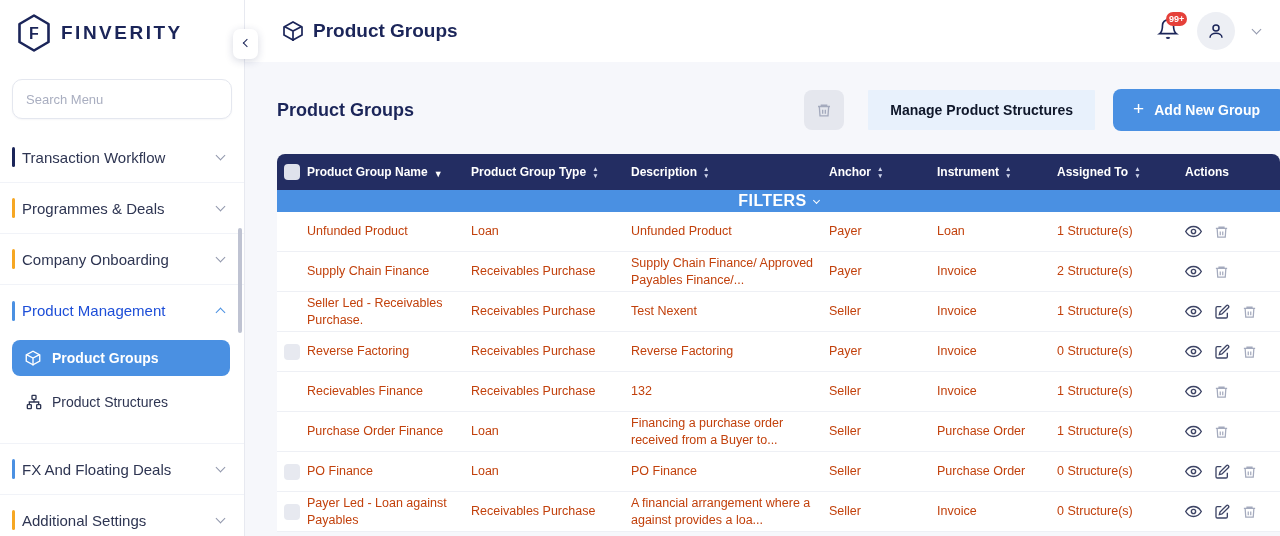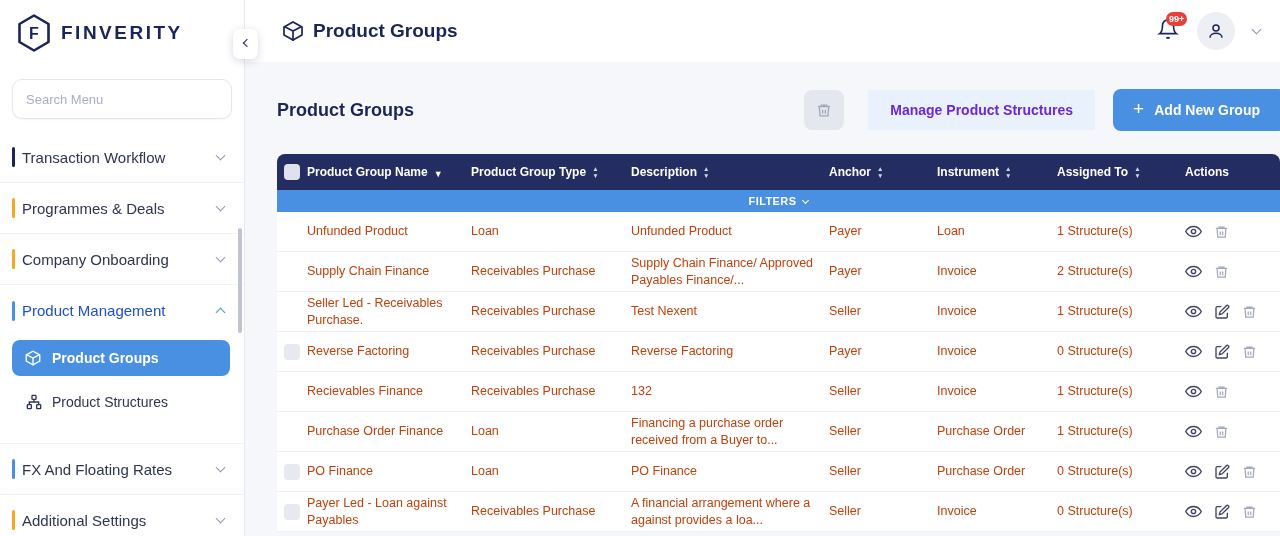--- a/index.html
+++ b/index.html
@@ -55,41 +55,41 @@
           border-radius:8px; color:#fff; font-size:9px; font-weight:bold; display:flex;
           align-items:center; justify-content:center; padding:0 3px; }
   .avatar { width:38px; height:38px; border-radius:50%; background:#edeff4; display:flex;
           align-items:center; justify-content:center; cursor:pointer; }
 
   .content { padding:26px 0 0 32px; }
   .toolbar { display:flex; align-items:center; height:44px; padding-right:0; }
   .page-heading { font-size:18px; font-weight:bold; color:#1b2559; flex:1; }
   .btn-trash { width:40px; height:40px; background:#e5e7ee; border:none; border-radius:8px;
           display:flex; align-items:center; justify-content:center; margin-right:24px; cursor:default; }
-  .btn-manage { height:40px; background:#e8f1fc; color:#6d28d9; border:none; border-radius:1px;
+  .btn-manage { height:40px; background:#e8f1fc; color:#0f172a; border:none; border-radius:1px;
           font-size:14px; font-weight:bold; padding:0 22px; margin-right:18px; cursor:pointer;
           font-family:"Liberation Sans",sans-serif; }
   .btn-add { height:42px; background:#4a90e2; color:#fff; border:none; border-radius:8px;
           font-size:14px; font-weight:bold; padding:0 26px 0 20px; cursor:pointer;
           display:flex; align-items:center; gap:10px; margin-right:-6px;
           font-family:"Liberation Sans",sans-serif; }
   .btn-add .plus { font-size:19px; font-weight:normal; margin-top:-2px; }
 
   
   .table { margin-top:22px; --cols:30px 164px 160px 198px 108px 120px 120px 1fr;
            border-radius:8px 8px 0 0; overflow:hidden; background:#fff; }
   .thead { display:grid; grid-template-columns:var(--cols); background:#232d62; height:36px;
            align-items:center; color:#fff; font-size:12px; font-weight:bold; }
   .th { display:flex; align-items:flex-end; gap:6px; padding-right:6px; }
   .caret-down { font-size:9px; line-height:1; }
   .sort-stack { display:inline-flex; flex-direction:column; line-height:0; color:#cdd3ea; }
   .sort-stack::before { content:"▲"; font-size:6.5px; line-height:7px; }
   .sort-stack::after  { content:"▼"; font-size:6.5px; line-height:7px; }
   .filters-bar { background:#4a90e2; height:22px; display:flex; align-items:center;
-           justify-content:center; gap:7px; color:#fff; font-size:11px; font-weight:bold;
+           justify-content:center; gap:7px; color:#fff; font-size:16px; font-weight:bold;
            letter-spacing:.4px; cursor:pointer; }
   .trow { display:grid; grid-template-columns:var(--cols); min-height:40px; align-items:center;
            border-bottom:1px solid #eef0f5; background:#fff; font-size:12.5px; color:#c2410c; }
   .cell { padding-right:10px; line-height:1.3; }
   .c-check { display:flex; justify-content:center; padding-right:0; }
   .checkbox { width:16px; height:16px; border-radius:4px; background:#e7e9f0; display:inline-block;
            cursor:pointer; }
   .checkbox.hdr { background:#dfe2ec; }
   .c-actions { display:flex; align-items:center; gap:12px; padding-left:8px; }
   .act { display:inline-flex; cursor:pointer; }
@@ -142,21 +142,21 @@
           <rect x="9" y="2" width="6" height="6" rx="1"></rect>
             <rect x="2" y="16" width="6" height="6" rx="1"></rect>
             <rect x="16" y="16" width="6" height="6" rx="1"></rect>
             <path d="M12 8v4M12 12H5v4M12 12h7v4"></path>
         </svg>
         <span>Product Structures</span>
       </div>
       <div class="sub-spacer"></div>
 
       <div class="nav-item acc-blue">
-        <span>FX And Floating Rates</span>
+        <span>FX And Floating Deals</span>
         <span class="chev"></span>
       </div>
       <div class="nav-item acc-orange">
         <span>Additional Settings</span>
         <span class="chev"></span>
       </div>
     </div>
 
     <div class="sb-scrollbar"></div>
   </div>

